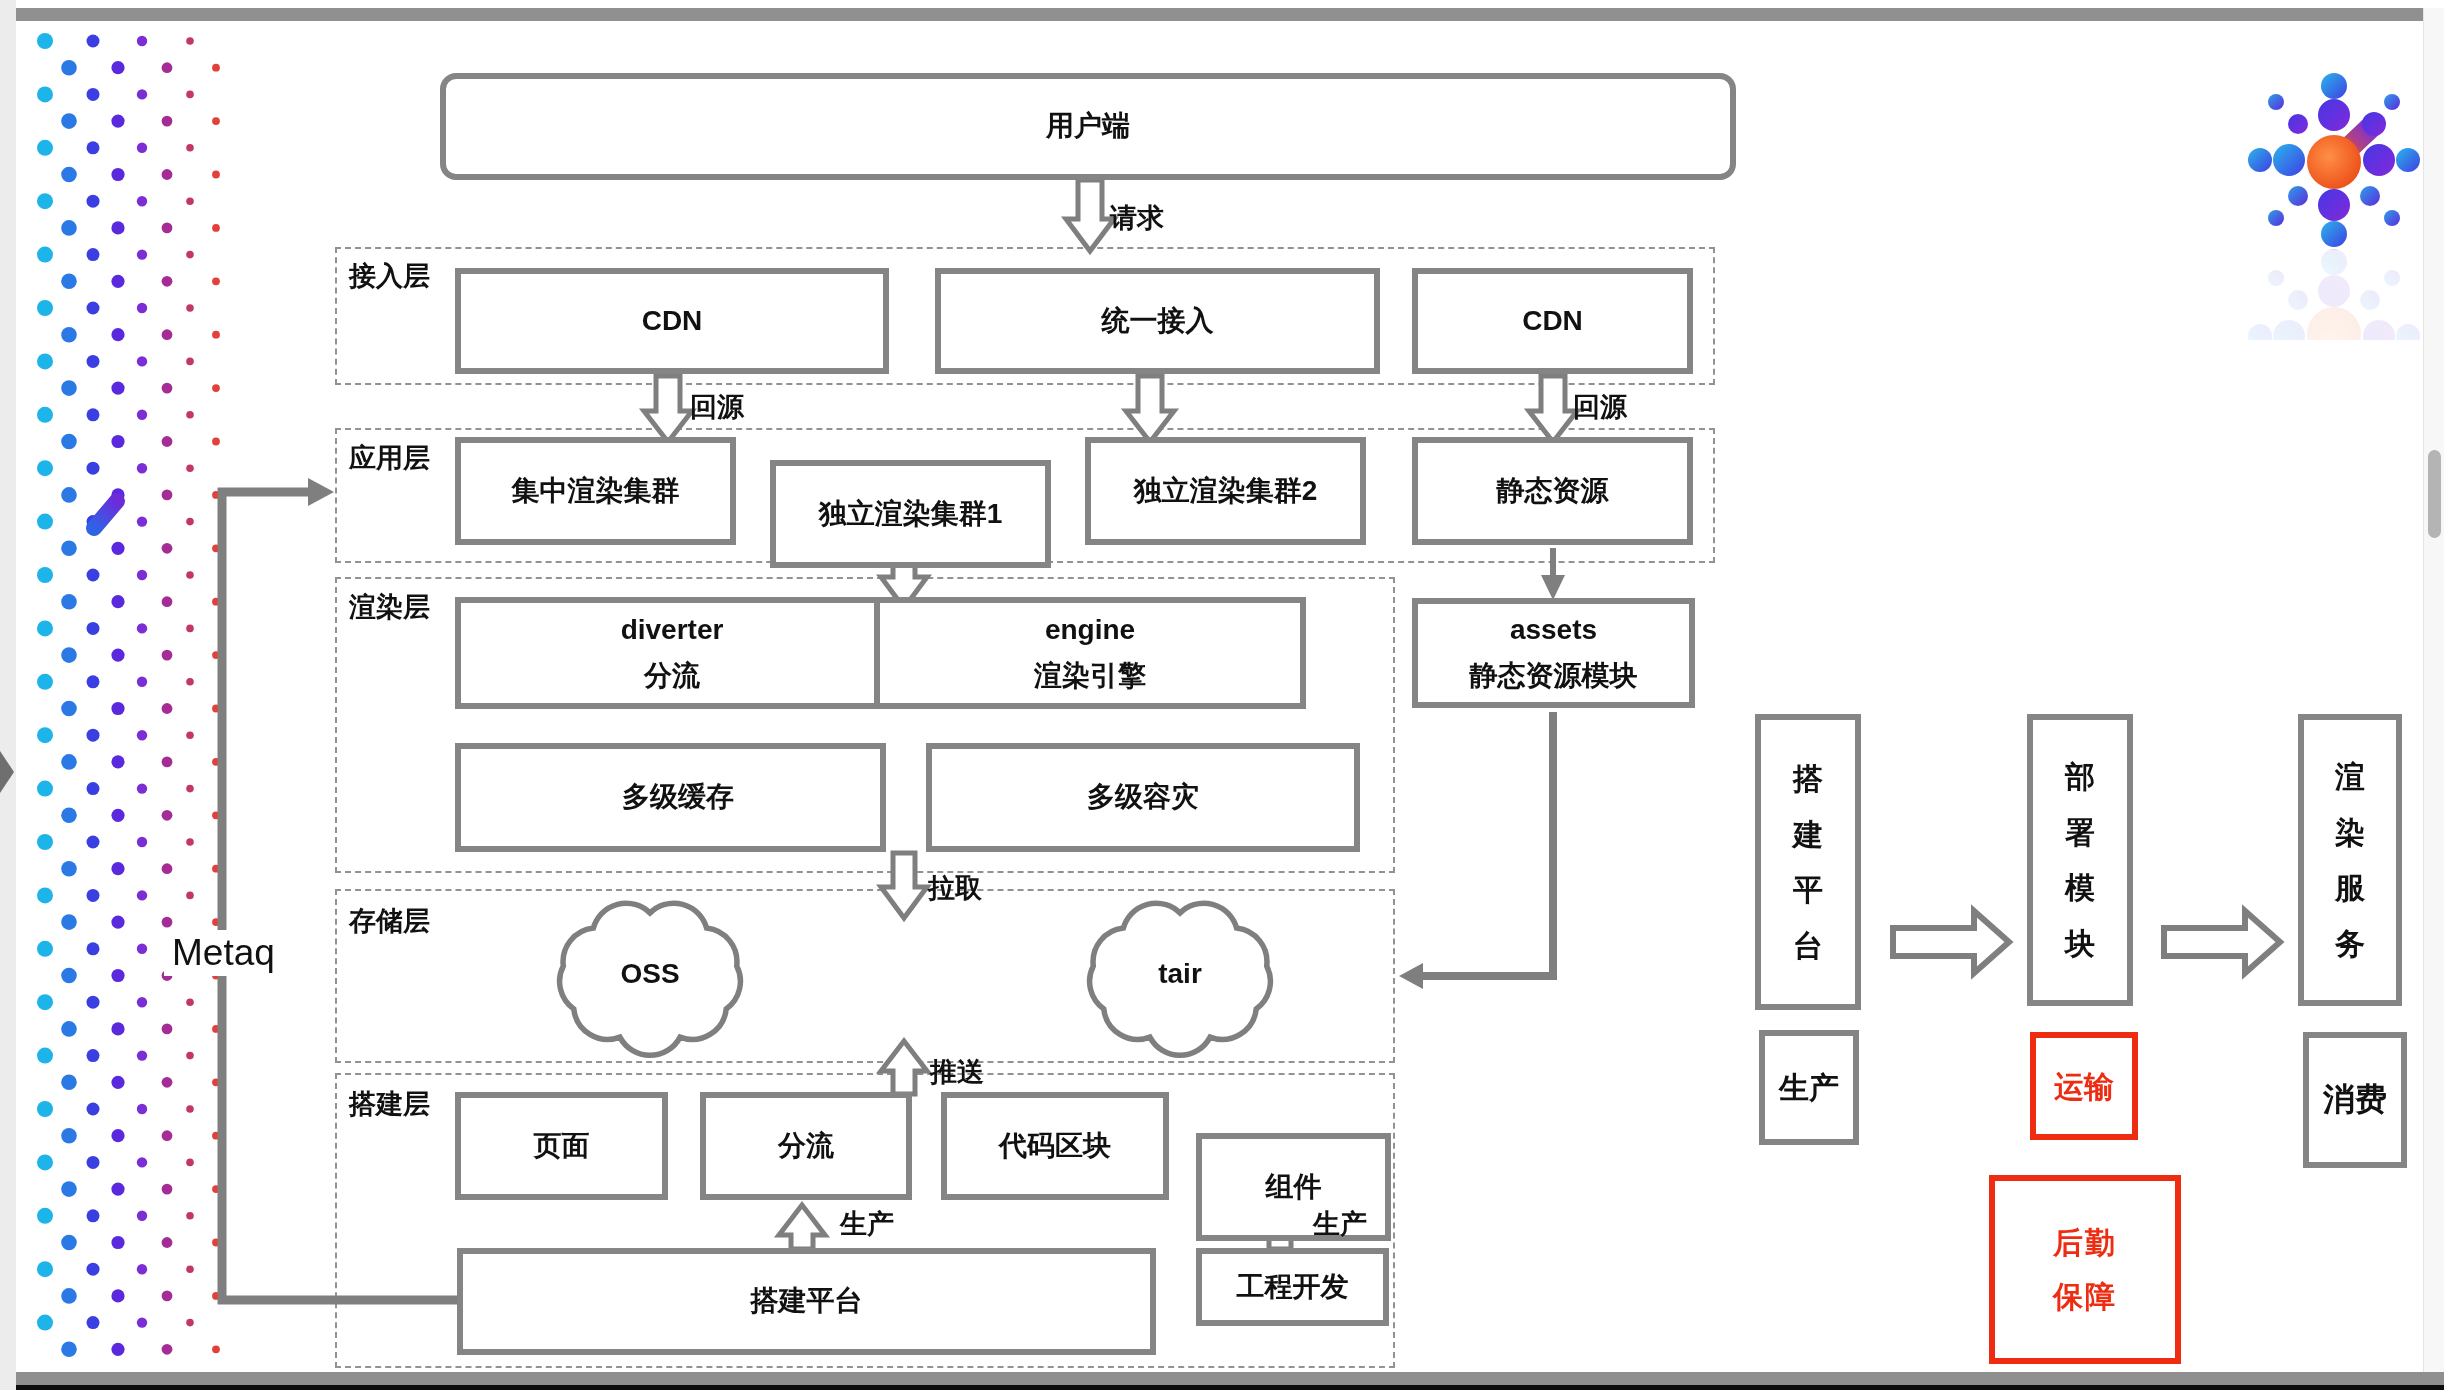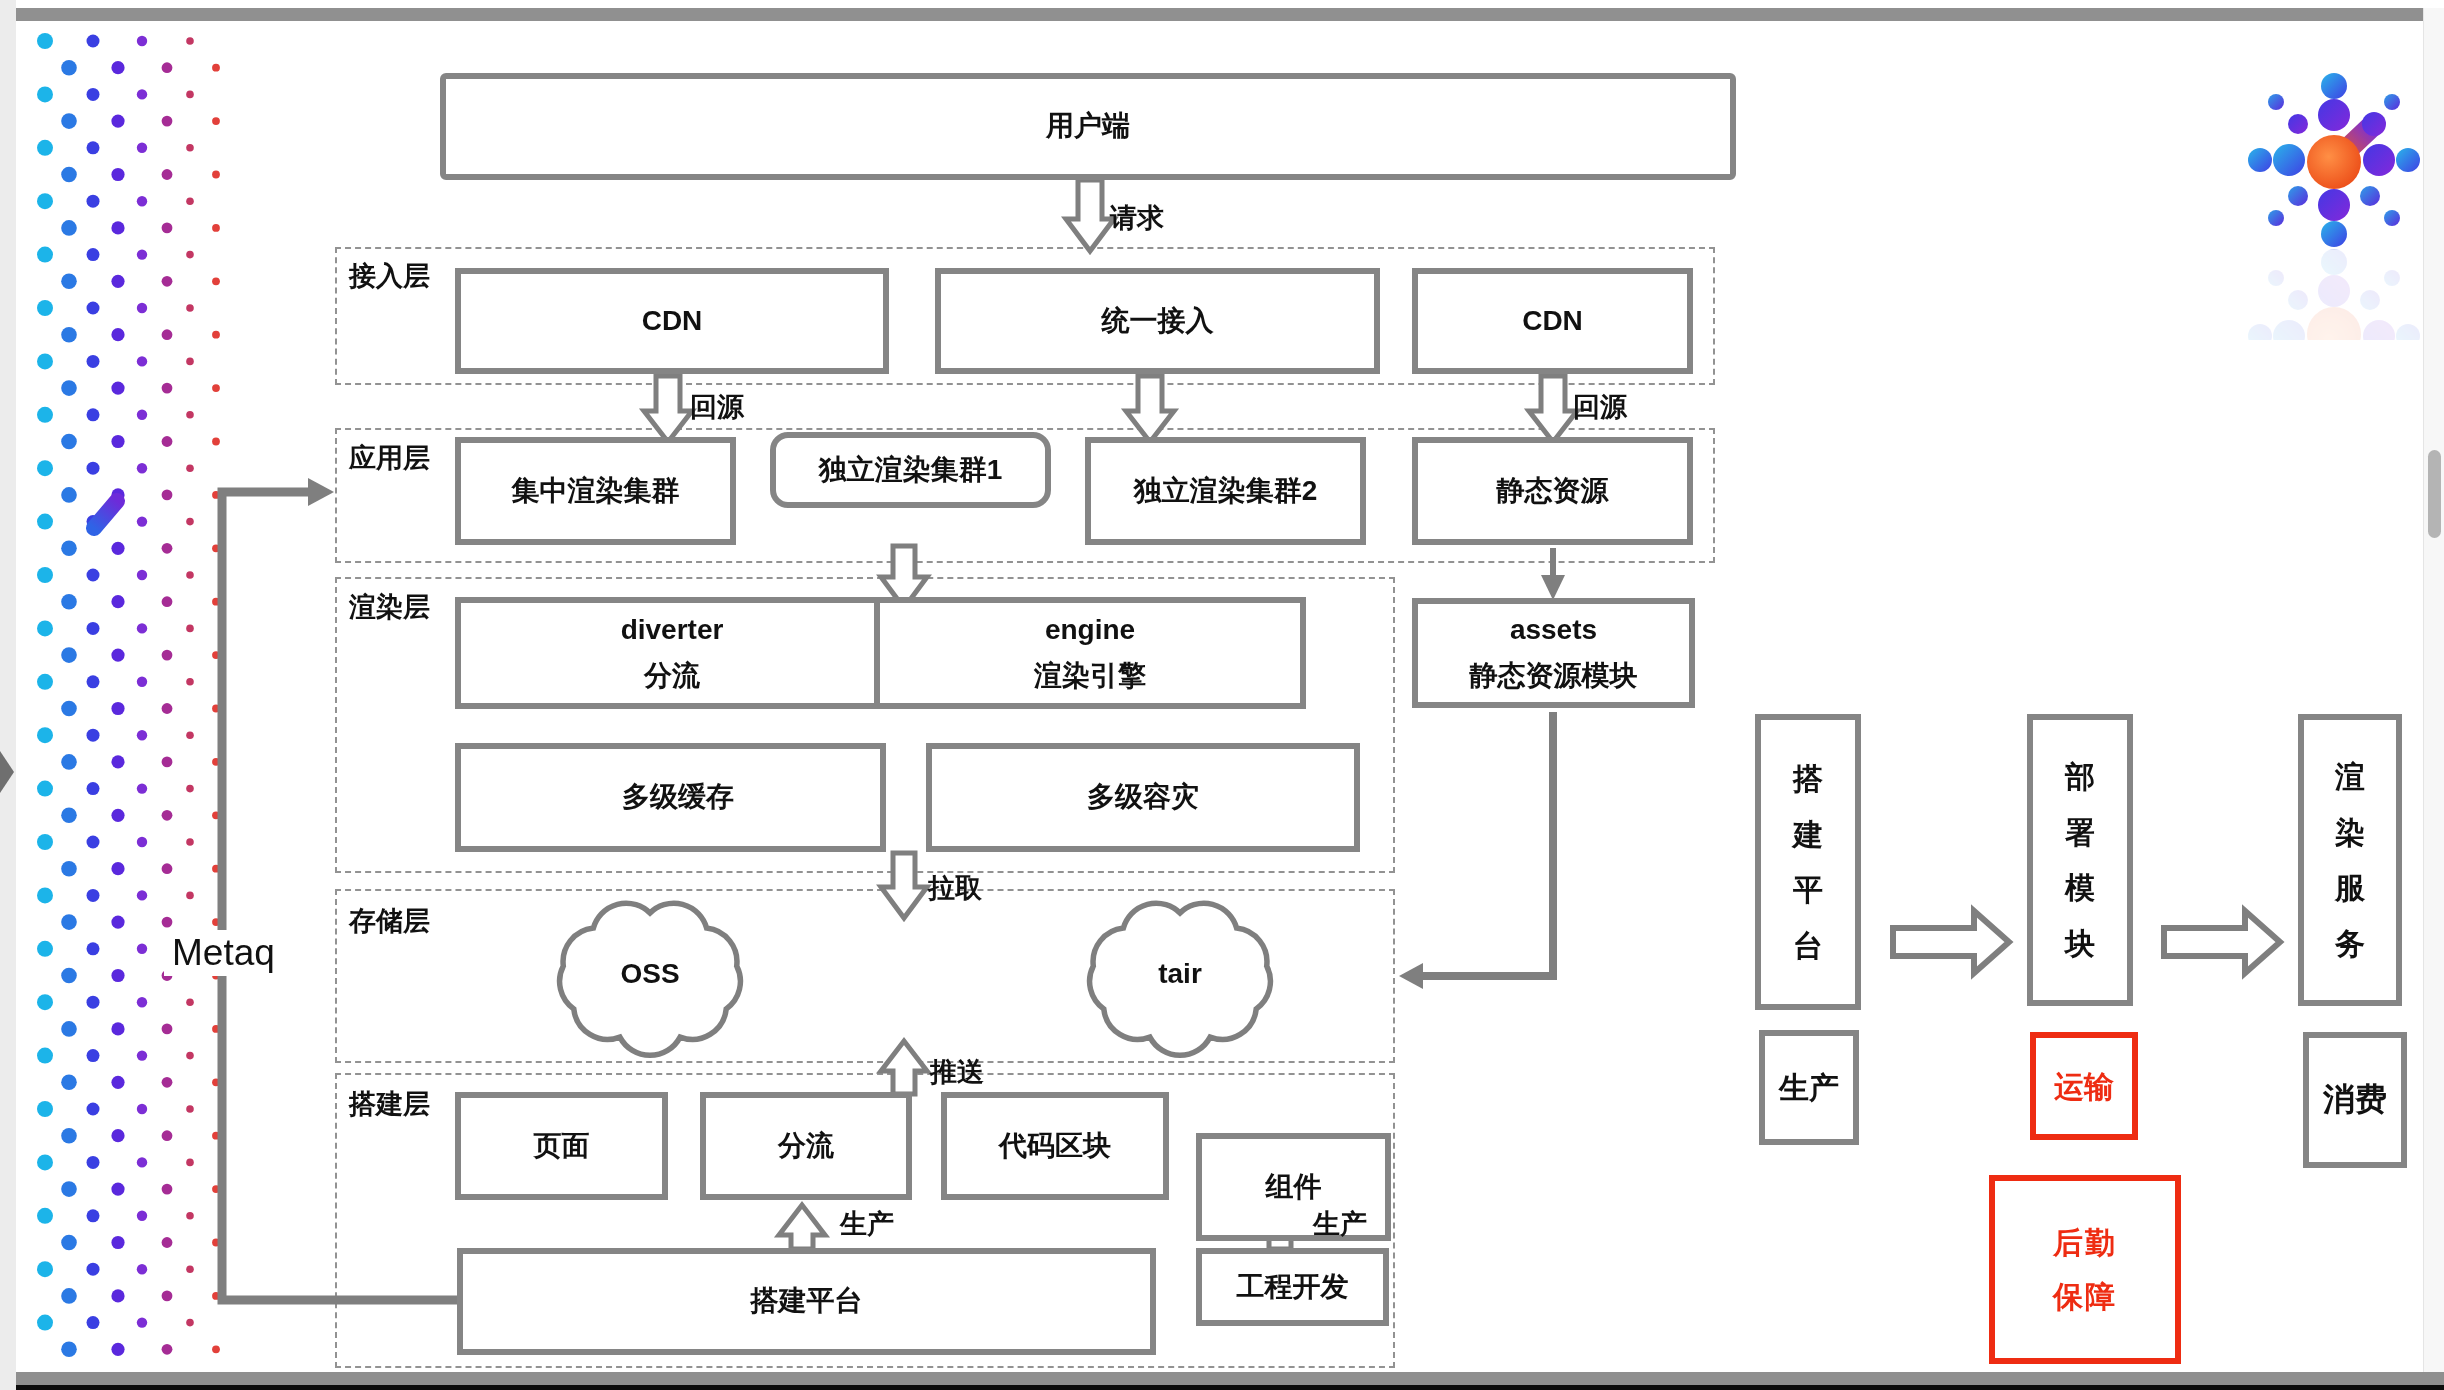--- a/index.html
+++ b/index.html
@@ -11,21 +11,21 @@
   .bottom-gray{position:absolute;left:16px;top:1372px;width:2428px;height:13px;background:#8f8f8f;z-index:60;}
   .bottom-black{position:absolute;left:16px;top:1385px;width:2428px;height:5px;background:#0c0c0c;z-index:60;}
   .play-tri{position:absolute;left:0;top:751px;width:0;height:0;z-index:61;
             border-left:14px solid #6f6f6f;border-top:21px solid transparent;border-bottom:21px solid transparent;}
   .scroll-track{position:absolute;left:2423px;top:8px;width:21px;height:1364px;background:#f7f7f7;border-left:1px solid #e5e5e5;z-index:62;}
   .scroll-thumb{position:absolute;left:2428px;top:450px;width:13px;height:88px;background:#b4b4b4;border-radius:7px;z-index:63;}
   
   .box{position:absolute;background:#fff;border:6px solid #858585;box-sizing:border-box;
        display:flex;align-items:center;justify-content:center;text-align:center;
        font-size:28px;font-weight:700;z-index:40;line-height:1.3;}
-  .rounded{border-radius:6px;}
+  .rounded{border-radius:16px;}
   .dashed-c{position:absolute;border:2px dashed #929292;box-sizing:border-box;z-index:10;}
   .layer-lbl{position:absolute;font-size:27px;font-weight:700;z-index:45;}
   .arrow-lbl{position:absolute;font-size:27px;font-weight:700;z-index:45;}
   .two-line span{display:block;margin:9px 0;}
   .cloud-lbl{position:absolute;width:120px;text-align:center;font-size:28px;font-weight:800;z-index:45;}
   .metaq-lbl{position:absolute;left:164px;top:930px;font-size:37px;font-weight:500;background:#fff;
              padding:2px 8px;z-index:50;}
   .red{border-color:#ee2c12 !important;color:#ee2c12 !important;}
   .vtext{font-size:30px;}
   .vtext .inner{width:34px;word-break:break-all;line-height:1.85;margin:auto;}
@@ -300,21 +300,21 @@
   <div class="arrow-lbl" style="left:1313px;top:1206px;">生产</div>
   <div class="metaq-lbl">Metaq</div>
 
   <div class="box rounded" style="left:440px;top:73px;width:1296px;height:107px;">用户端</div>
 
   <div class="box" style="left:455px;top:268px;width:434px;height:106px;">CDN</div>
   <div class="box" style="left:935px;top:268px;width:445px;height:106px;">统一接入</div>
   <div class="box" style="left:1412px;top:268px;width:281px;height:106px;">CDN</div>
 
   <div class="box" style="left:455px;top:437px;width:281px;height:108px;">集中渲染集群</div>
-  <div class="box" style="left:770px;top:432px;width:281px;height:76px;border-radius:18px;">独立渲染集群1</div>
+  <div class="box" style="left:770px;top:460px;width:281px;height:108px;">独立渲染集群1</div>
   <div class="box" style="left:1085px;top:437px;width:281px;height:108px;">独立渲染集群2</div>
   <div class="box" style="left:1412px;top:437px;width:281px;height:108px;">静态资源</div>
 
   <div class="box two-line" style="left:455px;top:597px;width:434px;height:112px;">
     <div>
         <span>diverter</span>
         <span>分流</span>
       </div>
   </div>
   <div class="box two-line" style="left:874px;top:597px;width:432px;height:112px;">

